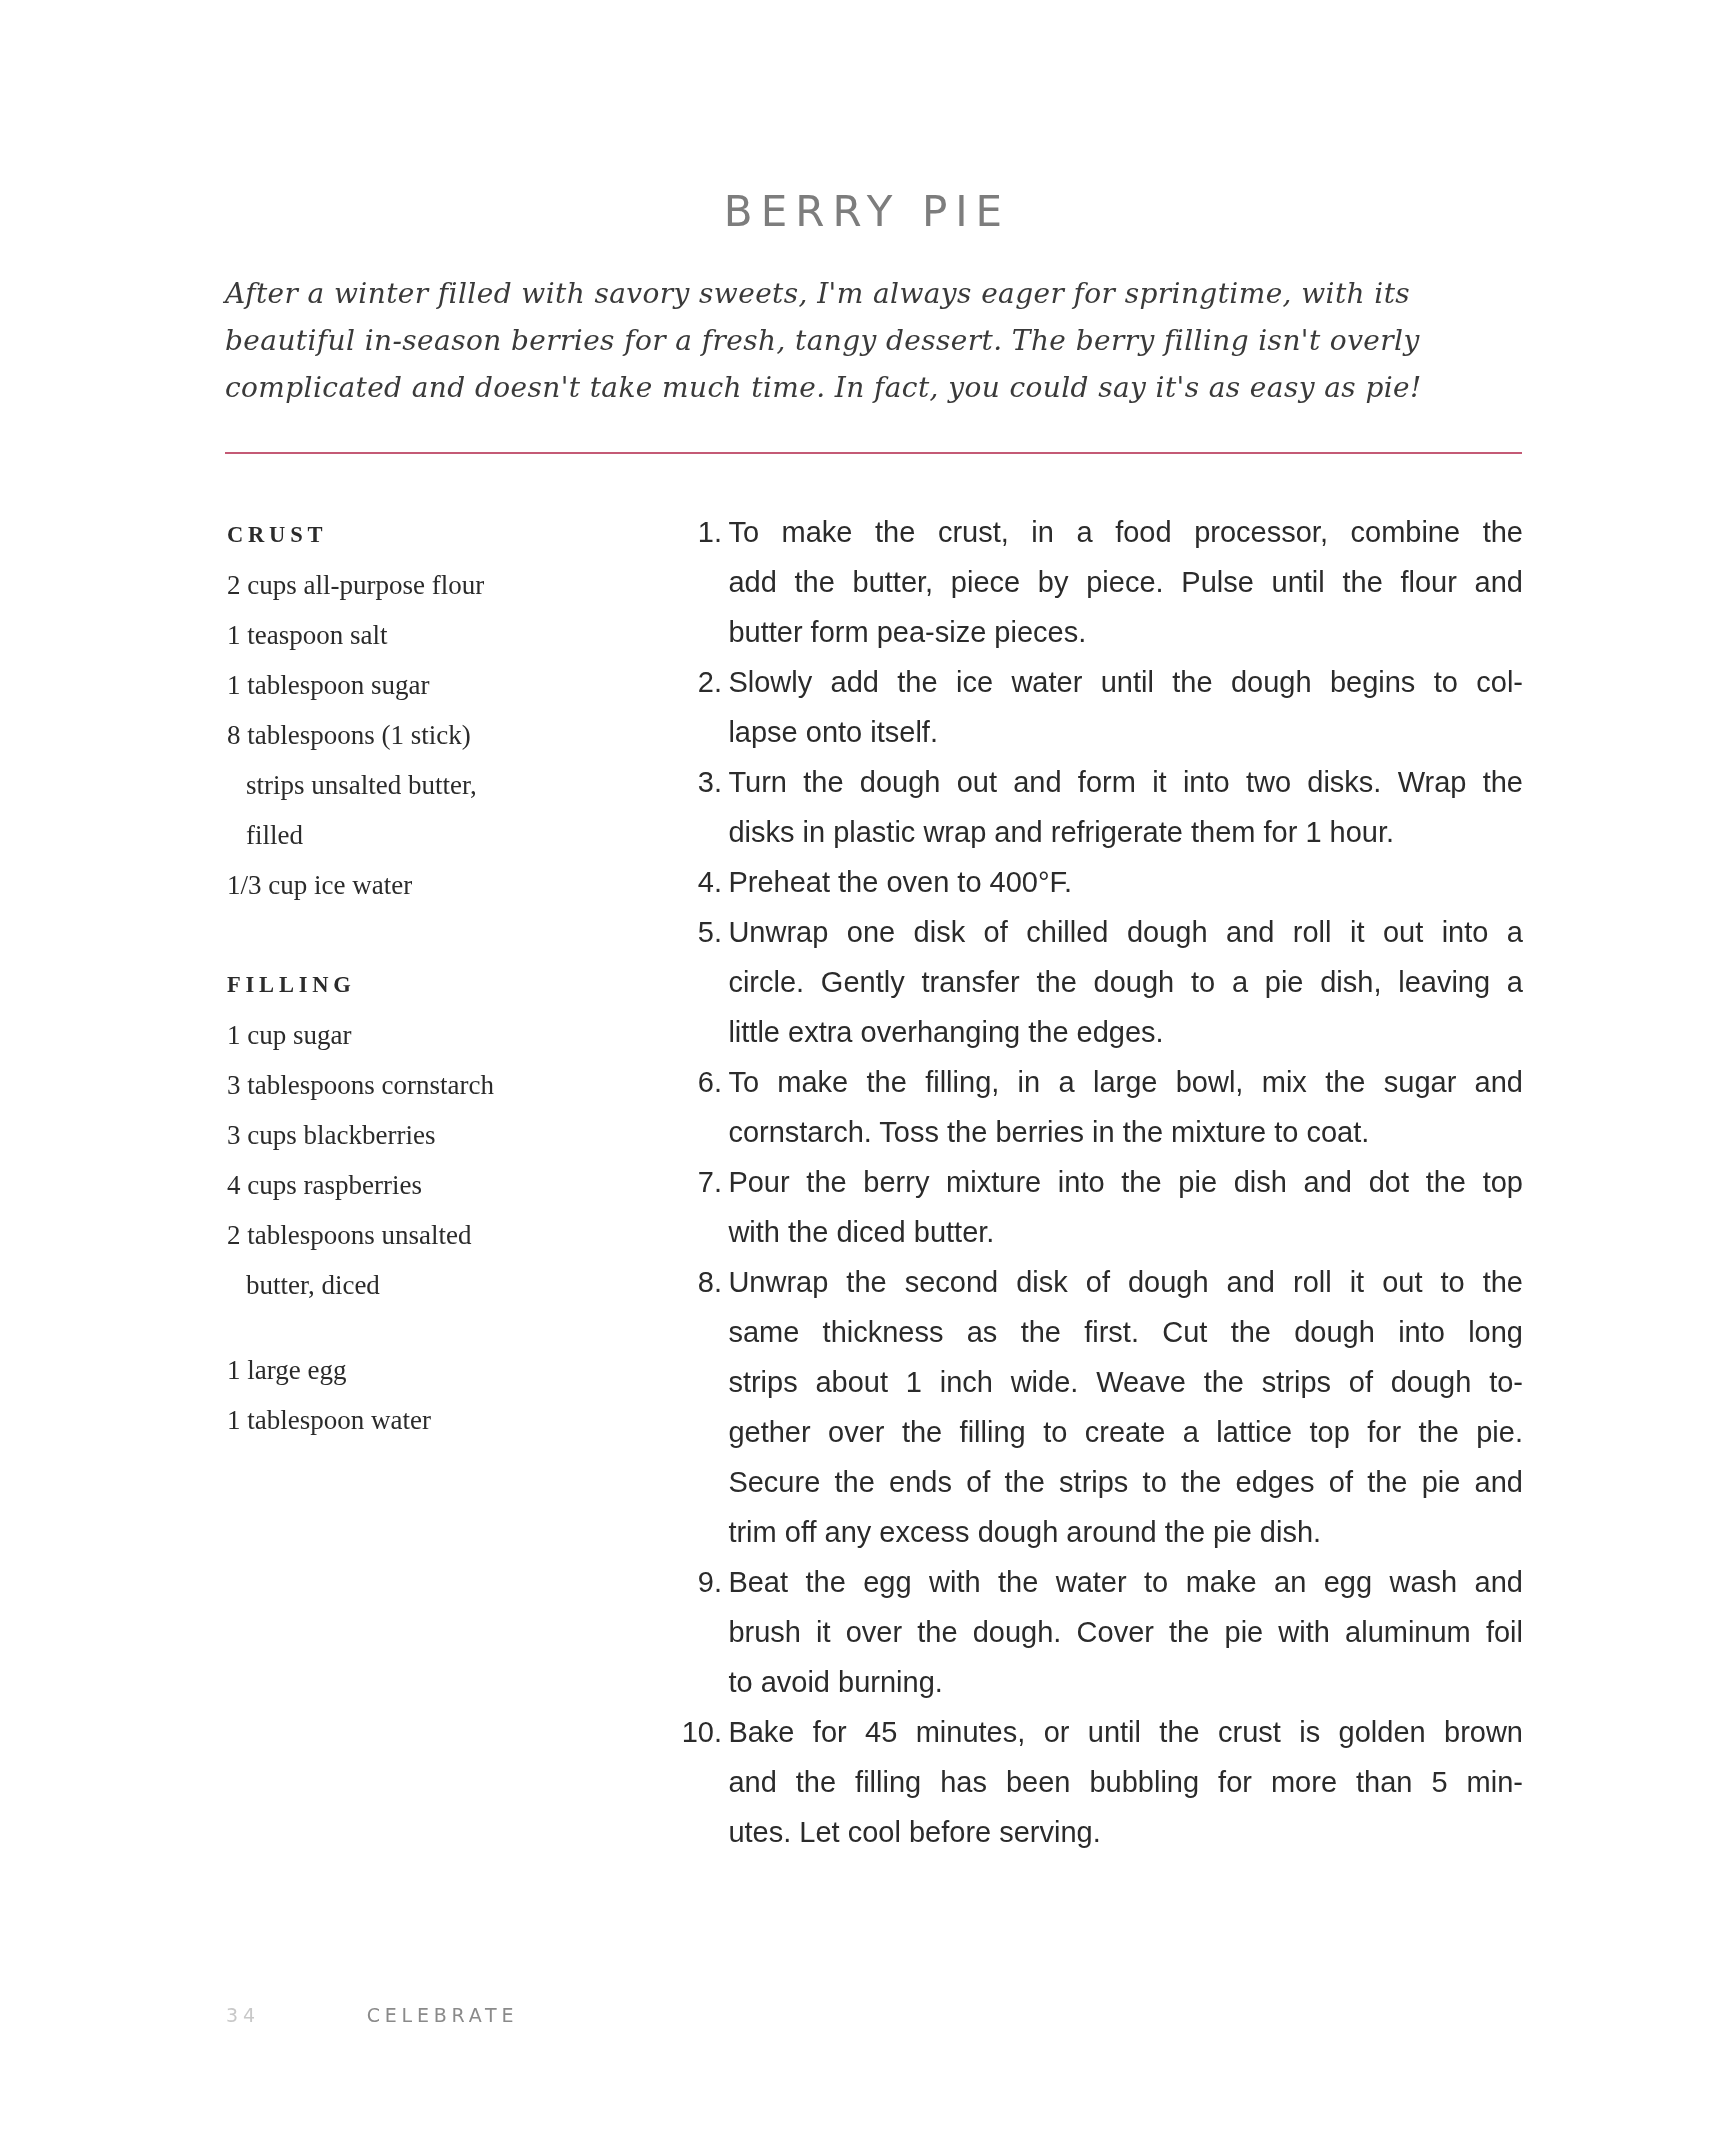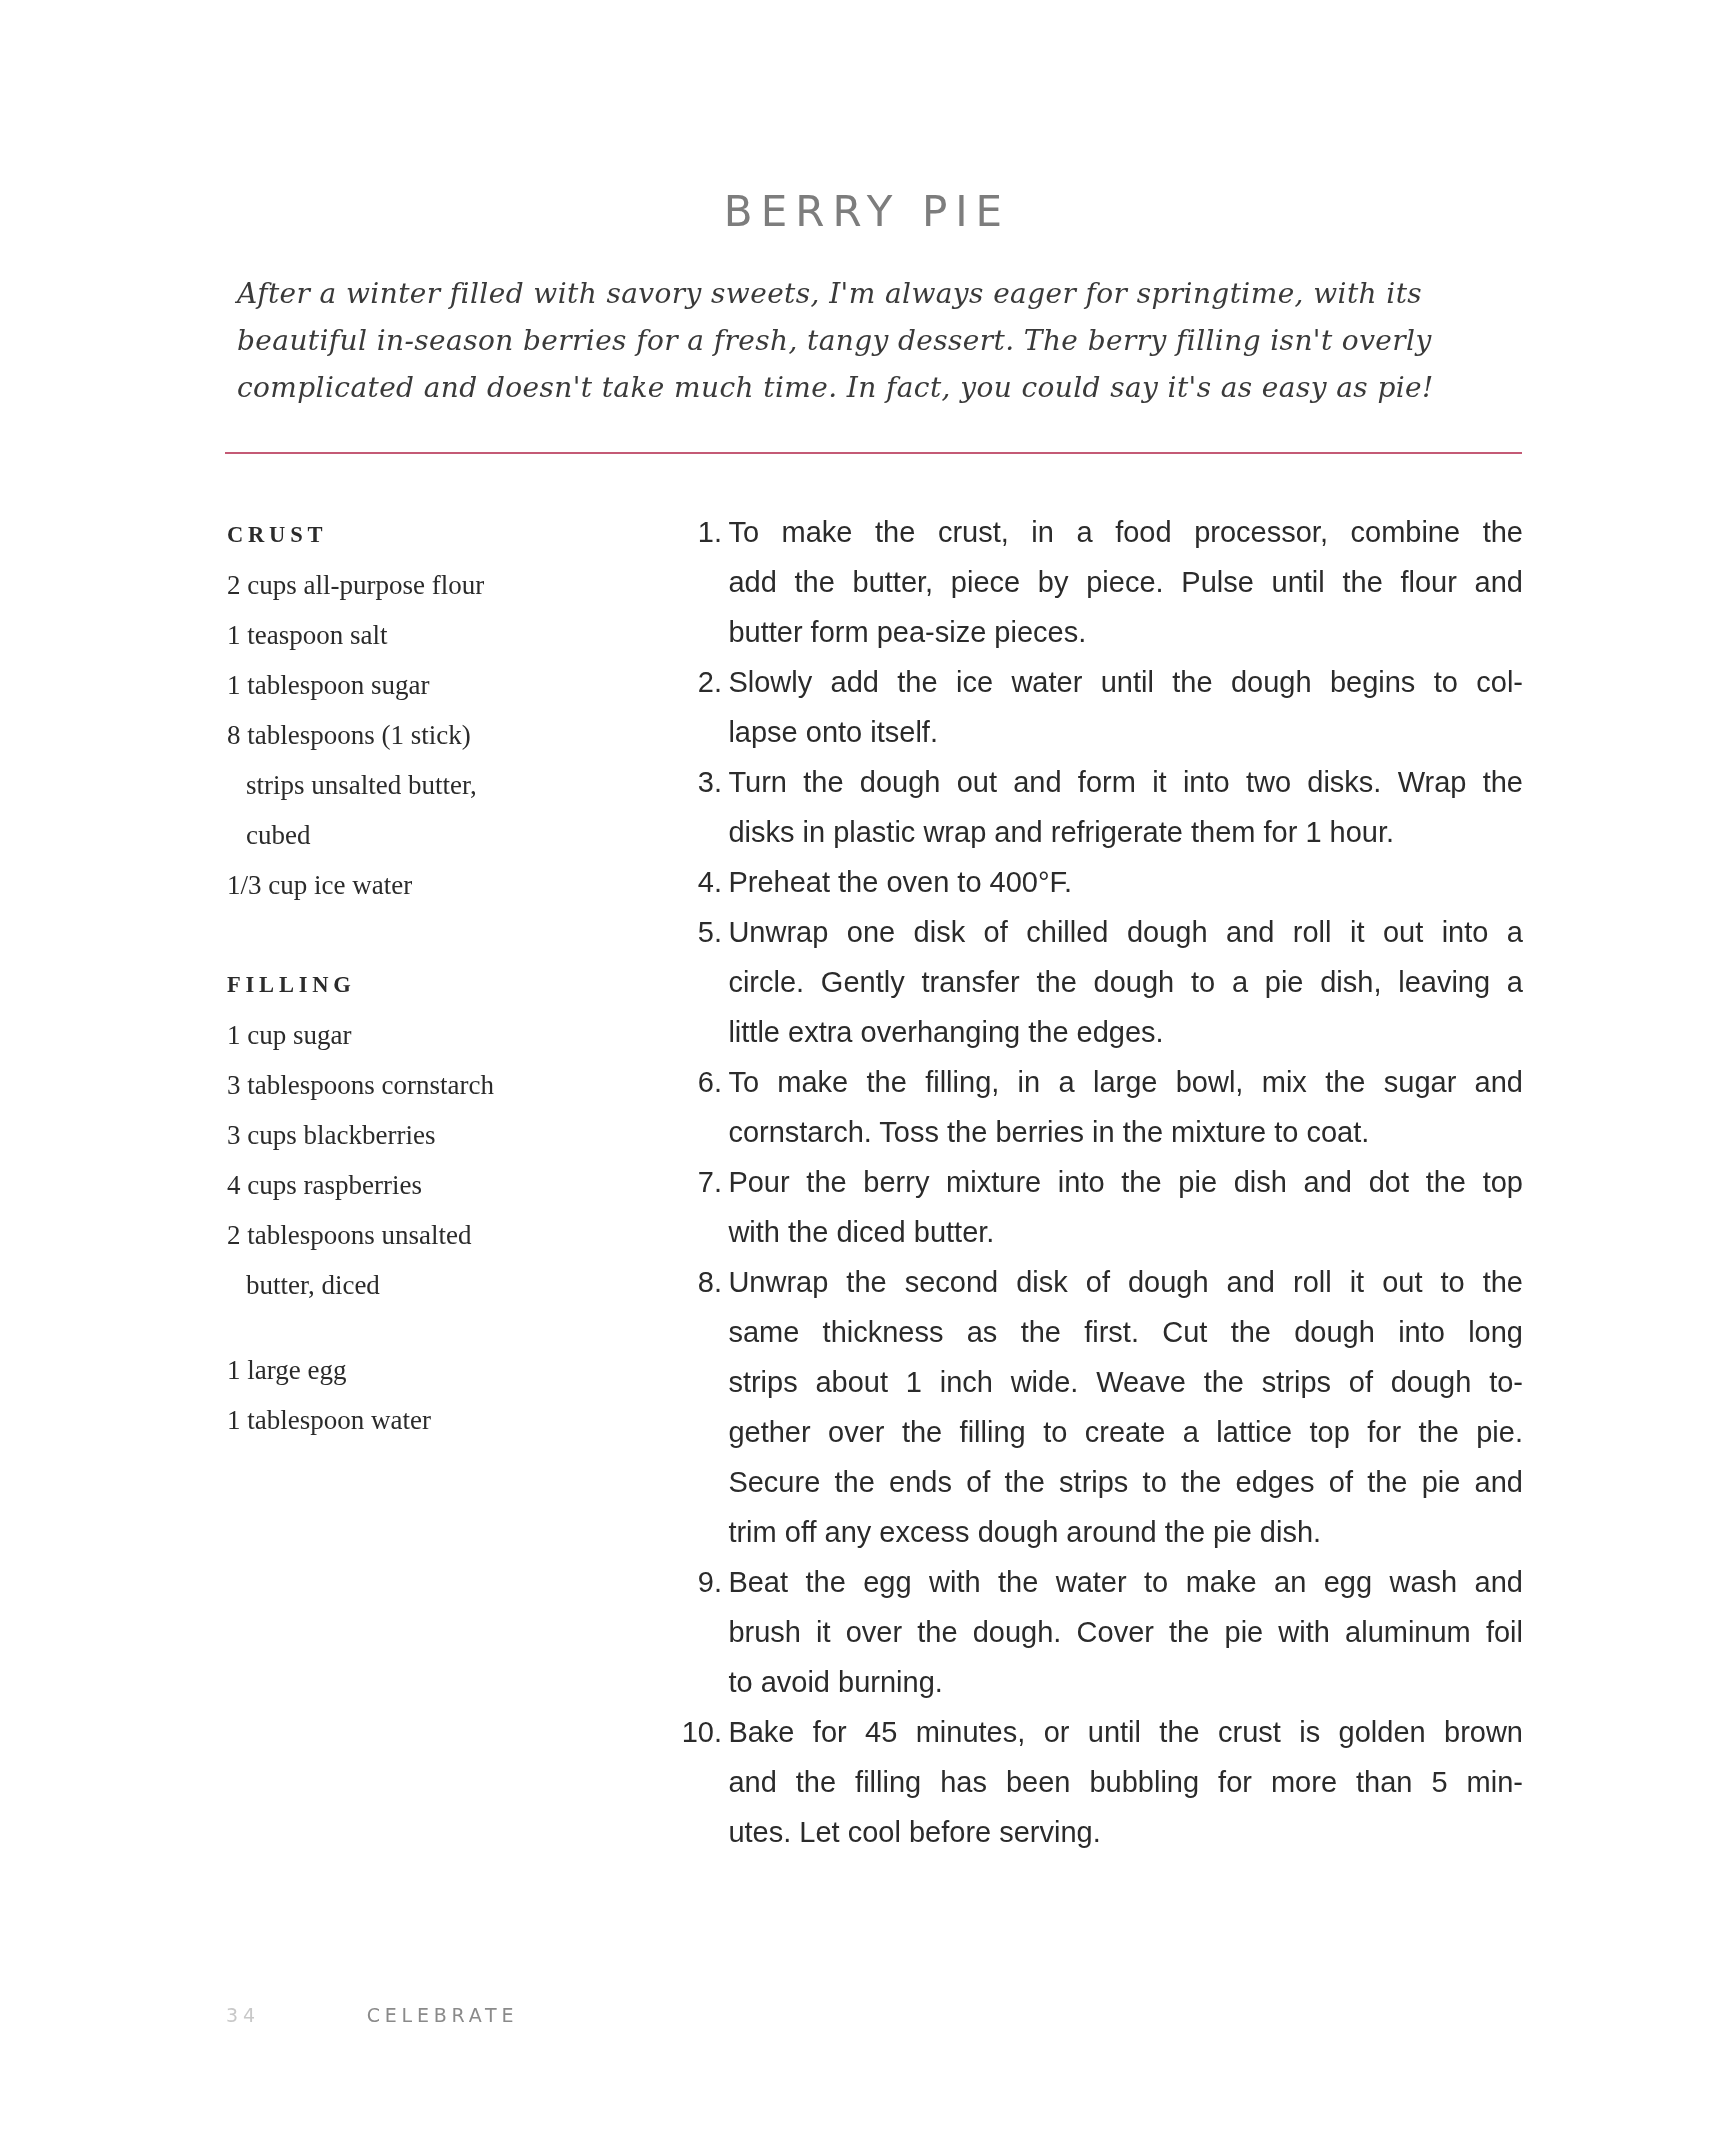--- a/index.html
+++ b/index.html
@@ -32,21 +32,21 @@
       top: 270px;
       left: 225px;
       width: 1300px;
       font-family: "DejaVu Serif", serif;
       font-style: italic;
       font-size: 28px;
       line-height: 47px;
       color: #3a3a3a;
       letter-spacing: 0.4px;
     }
-    .intro span { display: block; white-space: nowrap; margin-left: 12px; }
+    .intro span { display: block; white-space: nowrap; }
     .divider {
       position: absolute;
       top: 452px;
       left: 225px;
       width: 1297px;
       height: 2.4px;
       background: #c45a75;
     }
     .ingredients {
       position: absolute;
@@ -121,21 +121,21 @@
 
 <div class="divider"></div>
 
 <div class="ingredients">
   <div class="section-heading">CRUST</div>
   <div class="ing-line">2 cups all-purpose flour</div>
   <div class="ing-line">1 teaspoon salt</div>
   <div class="ing-line">1 tablespoon sugar</div>
   <div class="ing-line">8 tablespoons (1 stick)</div>
   <div class="ing-line cont">strips unsalted butter,</div>
-  <div class="ing-line cont">cubed</div>
+  <div class="ing-line cont">filled</div>
   <div class="ing-line">1/3 cup ice water</div>
 
   <div class="gap"></div>
 
   <div class="section-heading">FILLING</div>
   <div class="ing-line">1 cup sugar</div>
   <div class="ing-line">3 tablespoons cornstarch</div>
   <div class="ing-line">3 cups blackberries</div>
   <div class="ing-line">4 cups raspberries</div>
   <div class="ing-line">2 tablespoons unsalted</div>

